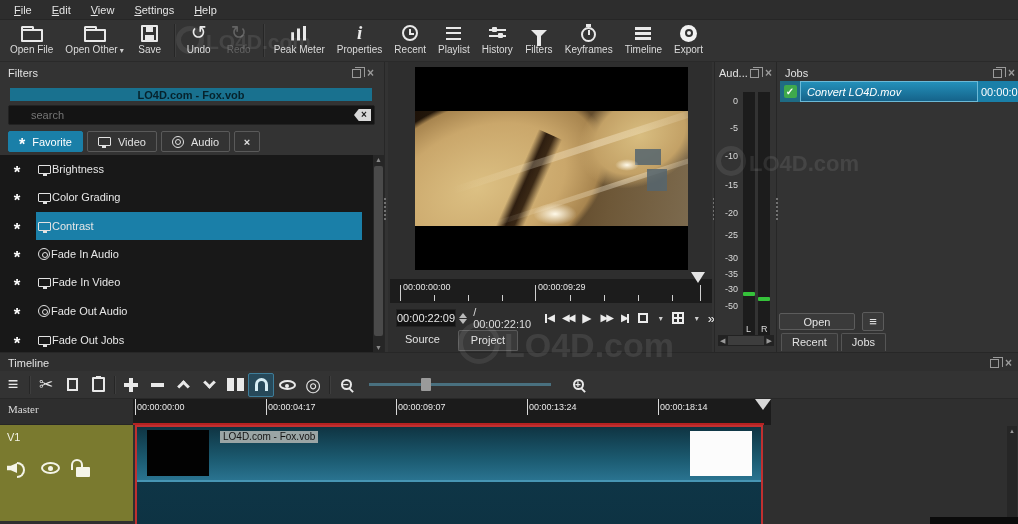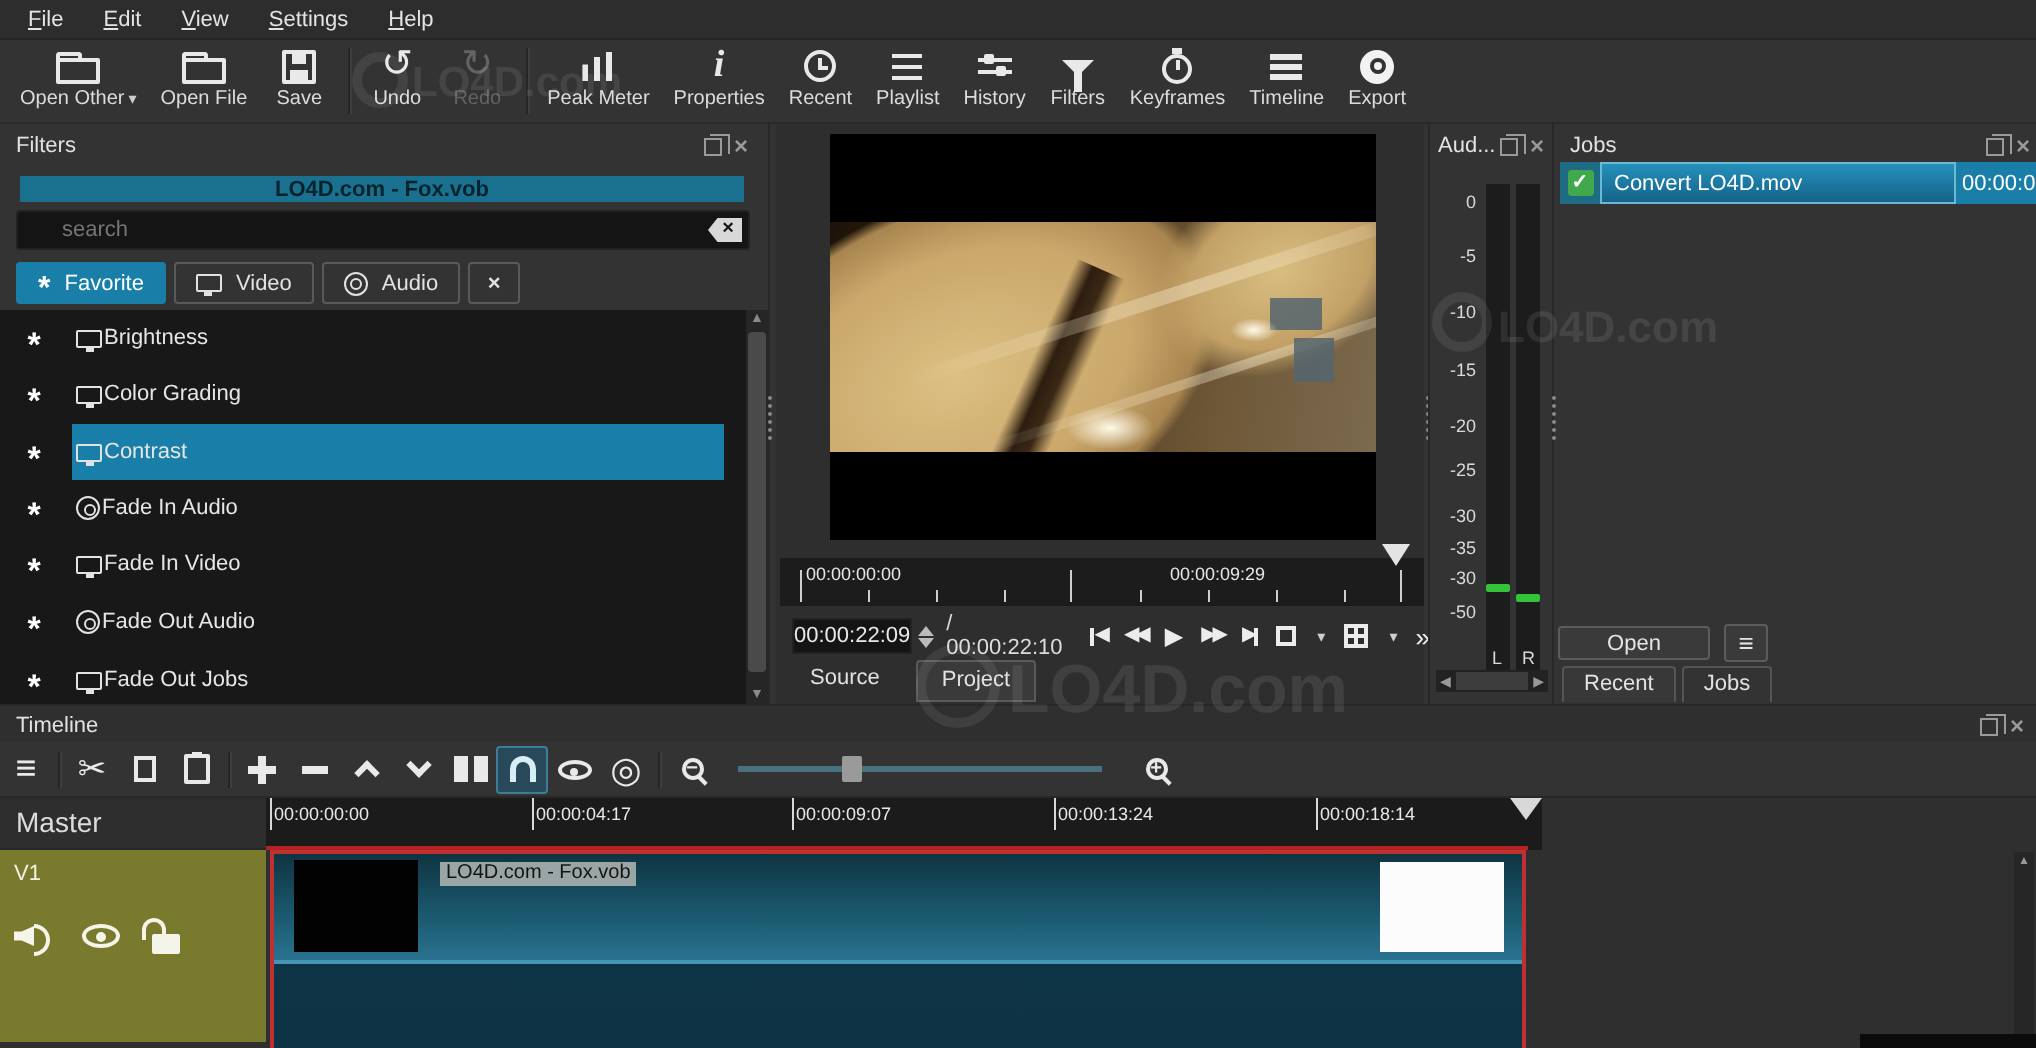--- a/index.html
+++ b/index.html
@@ -123,21 +123,21 @@
   .mlr { position:absolute; font-size:9px; color:#dadada; }
   .hscroll { position:absolute; left:3px; bottom:6px; width:56px; height:11px; background:#222; display:flex; align-items:center; justify-content:space-between; }
   .hscroll .ar { font-size:7px; color:#999; padding:0 2px; }
   .hscroll .ht { flex:1; height:9px; background:#3d3d3d; margin:0 1px; }
 
   
   .jobs { position:absolute; left:778px; top:62px; width:240px; height:290px; background:#333; }
   .jobrow { position:absolute; left:2px; top:19px; width:238px; height:21px; display:flex; }
   .jobcheck { width:20px; height:21px; background:#1f6b84; display:flex; align-items:center; justify-content:center; }
   .jobcheck .cbx { width:13px; height:13px; background:#3fa94c; border-radius:2px; color:#fff; font-size:10px; line-height:13px; text-align:center; font-weight:bold; }
-  .jobname { flex:1; height:21px; background:linear-gradient(180deg,#2490ba,#15638a); border:1px solid #6cb9d6; display:flex; align-items:center; padding-left:6px; font-size:11px; color:#fff; }
+  .jobname { flex:1; height:21px; background:linear-gradient(180deg,#2490ba,#15638a); border:1px solid #6cb9d6; display:flex; align-items:center; padding-left:6px; font-size:11px; color:#fff;font-style:italic; }
   .jobtime { width:40px; height:21px; background:#1a7fa8; display:flex; align-items:center; justify-content:flex-start; padding-left:3px; font-size:11px; color:#fff; }
   .pausebtn { position:absolute; left:1px; top:251px; width:76px; height:17px; background:#3a3a3a; border:1px solid #5c5c5c; border-radius:2px; color:#e4e4e4; font-size:11px; display:flex; align-items:center; justify-content:center; }
   .menubtn { position:absolute; left:84px; top:250px; width:22px; height:19px; background:#3a3a3a; border:1px solid #5c5c5c; border-radius:2px; color:#e4e4e4; font-size:13px; display:flex; align-items:center; justify-content:center; }
   .jtabs { position:absolute; left:3px; top:271px; display:flex; gap:3px; }
   .jtab { font-size:11px; color:#e2e2e2; padding:2px 10px 3px 10px; border:1px solid #555; border-bottom:none; border-radius:2px 2px 0 0; background:#383838; }
   .jtab.dim { background:#333; }
 
   
   .tl { position:absolute; left:0; top:352px; width:1018px; height:172px; background:#2f2f2f; border-top:1px solid #272727; }
   .tl-toolbar { position:absolute; left:0; top:18px; width:1018px; height:28px; background:#333; border-bottom:1px solid #282828; display:flex; align-items:center; }
@@ -161,21 +161,21 @@
   .ic-eye-t { width:17px; height:10px; border:2px solid #e9e9e9; border-radius:50%; }
   .ic-eye-t::before { content:''; position:absolute; left:4.5px; top:2px; width:4px; height:4px; background:#e9e9e9; border-radius:50%; }
   .ic-mag { width:11px; height:11px; border:2px solid #e9e9e9; border-radius:50%; color:#e9e9e9; font-size:10px; line-height:7px; text-align:center; font-weight:bold; }
   .ic-mag::after { content:''; position:absolute; right:-4px; bottom:-3px; width:6px; height:2px; background:#e9e9e9; transform:rotate(45deg); }
   .zslider { position:relative; width:182px; height:3px; background:#49707f; margin:0 14px 0 10px; }
   .zslider .knob { position:absolute; top:-5px; width:10px; height:13px; background:#9a9a9a; border-radius:1px; }
   .tl-ruler { position:absolute; left:133px; top:46px; width:638px; height:26px; background:#1b1b1b; }
   .tl-ruler .rtick { position:absolute; top:0; width:1px; height:16px; background:#d8d8d8; }
   .tl-ruler .rlabel { position:absolute; top:3px; font-size:9px; color:#e8e8e8; }
   .redline { position:absolute; left:133px; top:70px; width:631px; height:2px; background:#b42222; }
-  .mhead { position:absolute; left:0; top:46px; width:133px; height:26px; background:#2e2e2e; border-bottom:1px solid #262626; font-size:14px; color:#dcdcdc; padding:4px 0 0 8px; }
+  .mhead { position:absolute; left:0; top:46px; width:133px; height:26px; background:#2e2e2e; border-bottom:1px solid #262626; font-size:11px; color:#dcdcdc; padding:4px 0 0 8px;font-family:Liberation Serif, serif; }
   .thead { position:absolute; left:0; top:72px; width:133px; height:96px; background:#7a7a2f; }
   .thead .tname { font-size:11px; color:#f2f2e4; padding:6px 0 0 7px; }
   .thead .ticons { position:absolute; left:7px; top:34px; display:flex; gap:16px; align-items:center; }
   .ic-speaker { width:18px; height:14px; }
   .ic-speaker::before { content:''; position:absolute; left:0; top:2px; width:10px; height:10px; background:#f4f4e8; clip-path:polygon(0 28%,38% 28%,100% 0,100% 100%,38% 72%,0 72%); }
   .ic-speaker::after { content:''; position:absolute; left:10px; top:1px; width:6px; height:12px; border:2px solid #f4f4e8; border-left:none; border-radius:0 8px 8px 0; }
   .ic-eye2 { width:19px; height:12px; border:2px solid #f4f4e8; border-radius:50%; }
   .ic-eye2::before { content:''; position:absolute; left:5px; top:2px; width:5px; height:5px; background:#f4f4e8; border-radius:50%; }
   .ic-lock { width:14px; height:10px; background:#f4f4e8; border-radius:1px; margin-top:8px; }
   .ic-lock::before { content:''; position:absolute; top:-8px; left:-5px; width:8px; height:9px; border:2.5px solid #f4f4e8; border-bottom:none; border-radius:6px 6px 0 0; }
@@ -206,27 +206,27 @@
     <span class="mitem">View</span>
     <span class="mitem">Settings</span>
     <span class="mitem">Help</span>
   </div>
 
   <div class="toolbar">
     <div class="tbtn">
       <span class="glyph">
           <span class="ico ic-folder"></span>
         </span>
+      <span class="lbl">Open File</span>
+    </div>
+    <div class="tbtn">
+      <span class="glyph">
+          <span class="ico ic-folder"></span>
+        </span>
       <span class="lbl"><span>Open Other</span><span class="dd">▾</span></span>
-    </div>
-    <div class="tbtn">
-      <span class="glyph">
-          <span class="ico ic-folder"></span>
-        </span>
-      <span class="lbl">Open File</span>
     </div>
     <div class="tbtn">
       <span class="glyph">
           <span class="ico ic-save"></span>
         </span>
       <span class="lbl">Save</span>
     </div>
     <div class="tsep"></div>
     <div class="tbtn">
       <span class="glyph">↺</span>
@@ -397,21 +397,21 @@
         <div class="glow" style="left:200px; top:48px; width:24px; height:12px;"></div>
       </div>
     </div>
     <div class="scrub">
       <span class="tick" style="left:10px; height:16px;"></span>
       <span class="tlabel" style="left:13px;">00:00:00:00</span>
       <span class="tick" style="left:44px; height:6px;"></span>
       <span class="tick" style="left:78px; height:6px;"></span>
       <span class="tick" style="left:112px; height:6px;"></span>
       <span class="tick" style="left:145px; height:16px;"></span>
-      <span class="tlabel" style="left:148px;margin-left:47px;">00:00:09:29</span>
+      <span class="tlabel" style="left:148px;">00:00:09:29</span>
       <span class="tick" style="left:180px; height:6px;"></span>
       <span class="tick" style="left:214px; height:6px;"></span>
       <span class="tick" style="left:248px; height:6px;"></span>
       <span class="tick" style="left:282px; height:6px;"></span>
       <span class="tick" style="left:310px; height:16px;"></span>
     </div>
     <div class="playhead-p" style="left:303px; top:210px;"></div>
     <div class="transport">
       <div class="tcbox">00:00:22:09</div>
       <div class="spinner">

